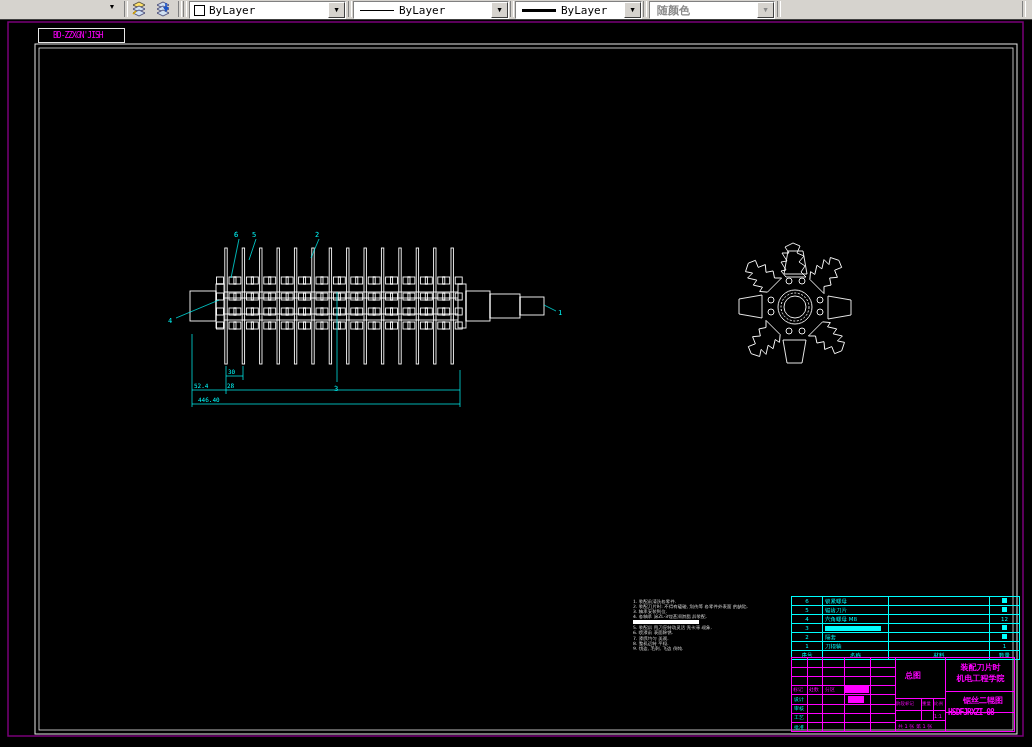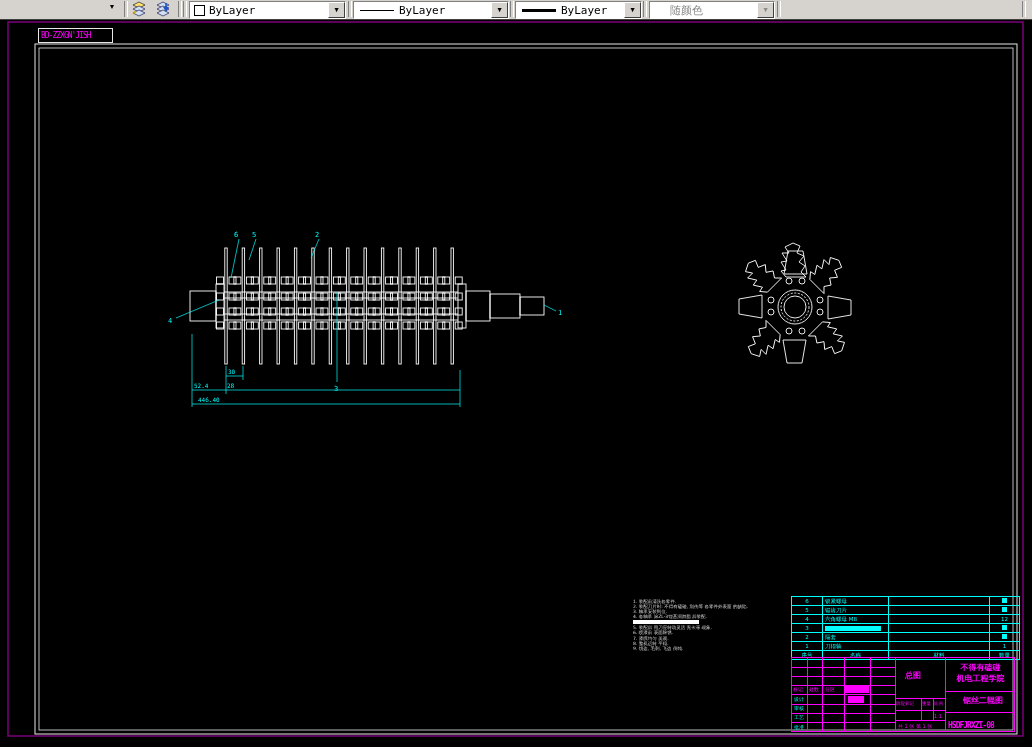--- a/index.html
+++ b/index.html
@@ -24,21 +24,21 @@
   .swatch{width:9px;height:9px;border:1px solid #000;background:#fff;margin:0 4px 0 4px;}
   .linesample{width:34px;height:1px;background:#000;margin:0 5px 0 6px;}
   .linesample.thick{height:3px;}
   .plainarrow{position:absolute;top:3px;width:16px;height:13px;text-align:center;
               font-size:7px;color:#000;}
   
   #canvas{position:absolute;left:0;top:20px;width:1032px;height:718px;background:#000;}
   #dwg-svg{position:absolute;left:0;top:0;}
   #sheet-label{position:absolute;left:38px;top:8px;width:71px;height:13px;
     border:1px solid #e8e8e8;color:#ff00ff;font-family:"DejaVu Sans Mono",monospace;
-    font-size:8px;line-height:13px;padding-left:2px;letter-spacing:-1px;overflow:hidden;}
+    font-size:8px;line-height:13px;padding-left:14px;letter-spacing:-1px;overflow:hidden;}
   
   #notes{position:absolute;left:633px;top:579px;width:132px;color:#dcdcdc;
          font-size:4.5px;line-height:5.1px;font-family:"DejaVu Sans",sans-serif;}
   #notes .hlbar{width:66px;height:4px;background:#fff;margin:1px 0;}
   
   #bom{position:absolute;left:791px;top:576px;width:222px;height:61px;
        border-collapse:collapse;color:#00ffff;font-size:5.5px;
        font-family:"DejaVu Sans",sans-serif;table-layout:fixed;}
   #bom td,#bom th{border:1px solid #00ffff;padding:0 2px;height:8px;
        overflow:hidden;white-space:nowrap;font-weight:normal;}
@@ -107,21 +107,21 @@
     <div class="tb-sep" style="left:510px;"></div>
 
     <div class="combo" style="left:515px;width:125px;">
       <span class="linesample thick"></span>
       <span>ByLayer</span>
       <span class="arrowbtn">▼</span>
     </div>
     <div class="tb-sep" style="left:643px;"></div>
 
     <div class="combo disabled" style="left:649px;width:124px;">
-      <span style="margin-left:20px;">随颜色</span>
+      <span style="margin-left:7px;font-weight:bold;">随颜色</span>
       <span class="arrowbtn">▼</span>
     </div>
     <div class="tb-sep" style="left:777px;"></div>
     <div class="tb-sep" style="left:1022px;"></div>
   </div>
 
   <div id="canvas">
 
     <svg id="dwg-svg" width="1032" height="718" viewBox="0 20 1032 718">
 
@@ -427,20 +427,20 @@
       <div class="tb-txt cyan" style="left:2px;top:56px;">工艺</div>
       <div class="tb-txt cyan" style="left:2px;top:66px;">批准</div>
 
       <div class="tb-txt bigmag" style="left:113px;top:15px;">总图</div>
       <div class="tb-txt" style="left:104px;top:43px;font-size:4.5px;">阶段标记</div>
       <div class="tb-txt" style="left:130px;top:43px;font-size:4.5px;">重量</div>
       <div class="tb-txt" style="left:142px;top:43px;font-size:4.5px;">比例</div>
       <div class="tb-txt" style="left:142px;top:55px;">1:1</div>
       <div class="tb-txt" style="left:106px;top:65px;">共 1 张  第 1 张</div>
 
-      <div class="tb-txt org" style="left:155px;top:5px;">不得有磕碰</div>
+      <div class="tb-txt org" style="left:155px;top:5px;">装配刀片时</div>
       <div class="tb-txt org" style="left:155px;top:16px;">机电工程学院</div>
       <div class="tb-txt bigmag" style="left:171px;top:40px;">锯丝二辊图</div>
-      <div class="tb-txt dnum" style="left:156px;top:65px;">HSDFJRXZI-08</div>
+      <div class="tb-txt dnum" style="left:156px;top:52px;">HSDFJRXZI-08</div>
     </div>
   </div>
 
 </div>
 
 </body></html>

